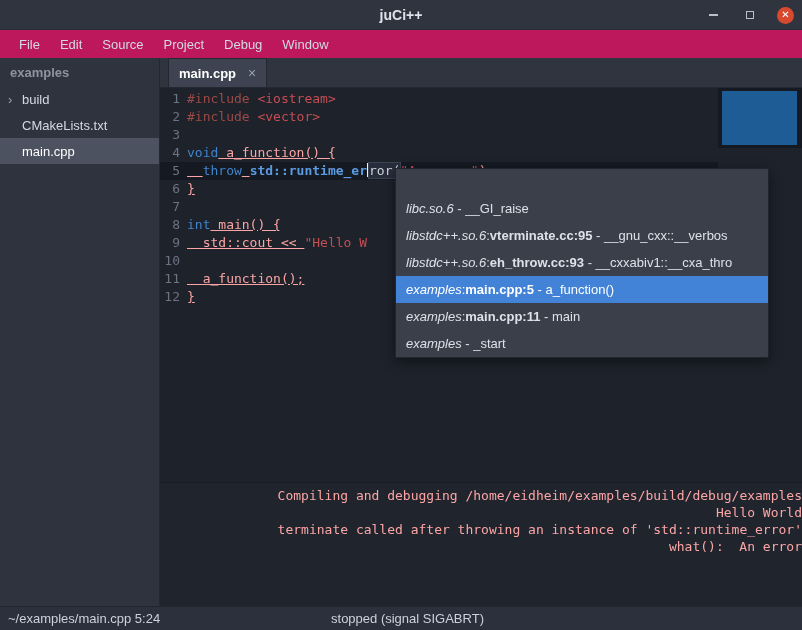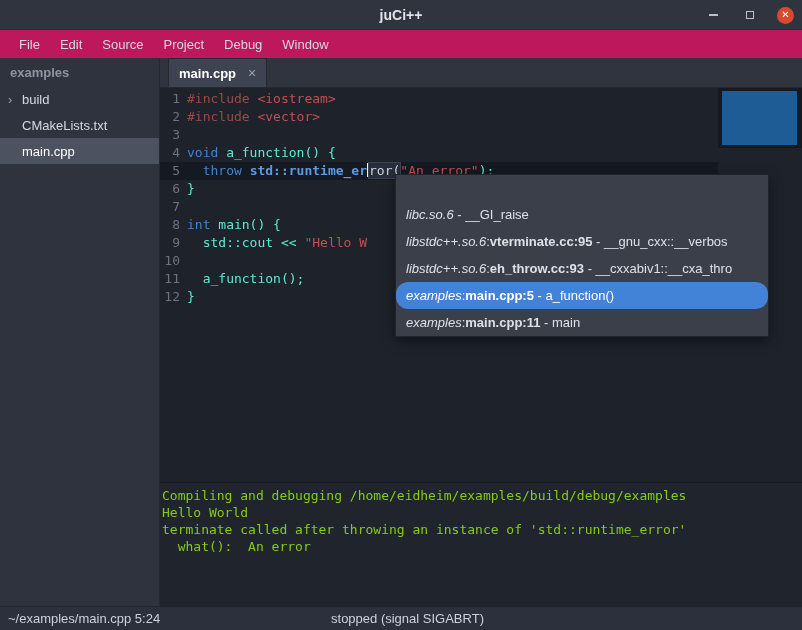--- a/index.html
+++ b/index.html
@@ -31,41 +31,41 @@
   .tabbar { position:absolute; left:160px; top:58px; right:0; height:30px; background:#2f343f; border-bottom:1px solid #232831; display:flex; align-items:stretch; padding-left:8px; }
   .tab { display:flex; align-items:center; gap:12px; padding:0 10px; background:#3d4350; border:1px solid #232831; border-bottom:none; color:#ffffff; font-weight:bold; font-size:13px; border-radius:2px 2px 0 0; }
   .tab-close { color:#99a0ac; font-weight:normal; font-size:14px; }
 
   
   .editor { position:absolute; left:160px; top:88px; width:642px; height:394px; background:#1e222b; font-family:"DejaVu Sans Mono",monospace; font-size:13px; padding-top:2px; overflow:hidden; }
   .row { display:flex; height:18px; line-height:18px; position:relative; white-space:pre; }
   .row.current::before { content:""; position:absolute; left:0; top:0; width:558px; height:18px; background:#151922; }
   .gutter { width:27px; text-align:right; padding-right:7px; color:#6b7280; position:relative; flex:none; }
   .code { position:relative; flex:1; }
-  .seg-pl  { color:#5eead4; }
+  .seg-pl  { color:#fca5a5;text-decoration:underline; }
   .seg-kw  { color:#4084cf; }
   .seg-kwb { color:#5b9be2; font-weight:bold; }
   .seg-pp  { color:#9d4a46; }
   .seg-str { color:#c54e52; }
   .seg-box { color:#ced3dc; background:#272d3a; box-shadow:0 0 0 1px #3b4452; }
   .seg-caret { display:inline-block; width:0; border-left:2px solid #eef1f5; height:14px; vertical-align:-2px; }
 
   
   .overlaybox { position:absolute; left:718px; top:88px; width:84px; height:60px; background:#151922; z-index:3; }
   .overlaybox-inner { position:absolute; left:4px; top:3px; right:5px; bottom:3px; background:#1e5c95; }
 
   
-  .popup { position:absolute; left:395px; top:174px; width:374px; background:#3a3f4a; border:1px solid #20242d; box-shadow:0 4px 12px rgba(0,0,0,.45); z-index:5; padding-top:26px; }
+  .popup { position:absolute; left:395px; top:168px; width:374px; background:#3a3f4a; border:1px solid #20242d; box-shadow:0 4px 12px rgba(0,0,0,.45); z-index:5; padding-top:26px; }
   .popup-item { height:27px; line-height:27px; padding:0 10px; font-size:13px; color:#dde1e8; white-space:pre; overflow:hidden; }
   .popup-item .mod { font-style:italic; }
   .popup-item .loc { font-weight:bold; }
-  .popup-item.sel { background:#4283d8; color:#fff;border-radius:12px; }
+  .popup-item.sel { background:#4283d8; color:#fff; }
 
   
-  .terminal { position:absolute; left:160px; top:482px; width:642px; height:124px; background:#20242d; border-top:1px solid #171b23; font-family:"DejaVu Sans Mono",monospace; font-size:13px; line-height:17px; color:#84cc16; padding:4px 0 0 2px; overflow:hidden; white-space:pre; }
+  .terminal { position:absolute; left:160px; top:482px; width:642px; height:124px; background:#20242d; border-top:1px solid #171b23; font-family:"DejaVu Sans Mono",monospace; font-size:13px; line-height:17px; color:#fca5a5; padding:4px 0 0 2px; overflow:hidden; white-space:pre;text-align:right; }
   .term-line { height:17px; }
 
   
   .statusbar { position:absolute; left:0; right:0; bottom:0; height:24px; background:#2b303c; border-top:1px solid #20252e; font-size:13px; color:#ccd2db; }
   .status-left { position:absolute; left:8px; top:0; line-height:23px; }
   .status-center { position:absolute; left:0; right:0; top:0; text-align:center; line-height:23px;padding-left:13px; }
 </style>
 </head>
 <body>
 
@@ -138,20 +138,21 @@
   <div class="overlaybox">
     <div class="overlaybox-inner"></div>
   </div>
 
   <div class="popup">
       <div class="popup-item"><span class="mod">libc.so.6</span><span class="sym"> - __GI_raise</span></div>
       <div class="popup-item"><span class="mod">libstdc++.so.6</span>:<span class="loc">vterminate.cc:95</span><span class="sym"> - __gnu_cxx::__verbos</span></div>
       <div class="popup-item"><span class="mod">libstdc++.so.6</span>:<span class="loc">eh_throw.cc:93</span><span class="sym"> - __cxxabiv1::__cxa_thro</span></div>
       <div class="popup-item sel"><span class="mod">examples</span>:<span class="loc">main.cpp:5</span><span class="sym"> - a_function()</span></div>
       <div class="popup-item"><span class="mod">examples</span>:<span class="loc">main.cpp:11</span><span class="sym"> - main</span></div>
+      <div class="popup-item"><span class="mod">examples</span><span class="sym"> - _start</span></div>
     </div>
 
   <div class="terminal"><div class="term-line">Compiling and debugging /home/eidheim/examples/build/debug/examples</div><div class="term-line">Hello World</div><div class="term-line">terminate called after throwing an instance of 'std::runtime_error'</div><div class="term-line">  what():  An error</div></div>
 
   <div class="statusbar">
     <span class="status-center">stopped (signal SIGABRT)</span>
     <span class="status-left">~/examples/main.cpp 5:24</span>
   </div>
 
 </div>

